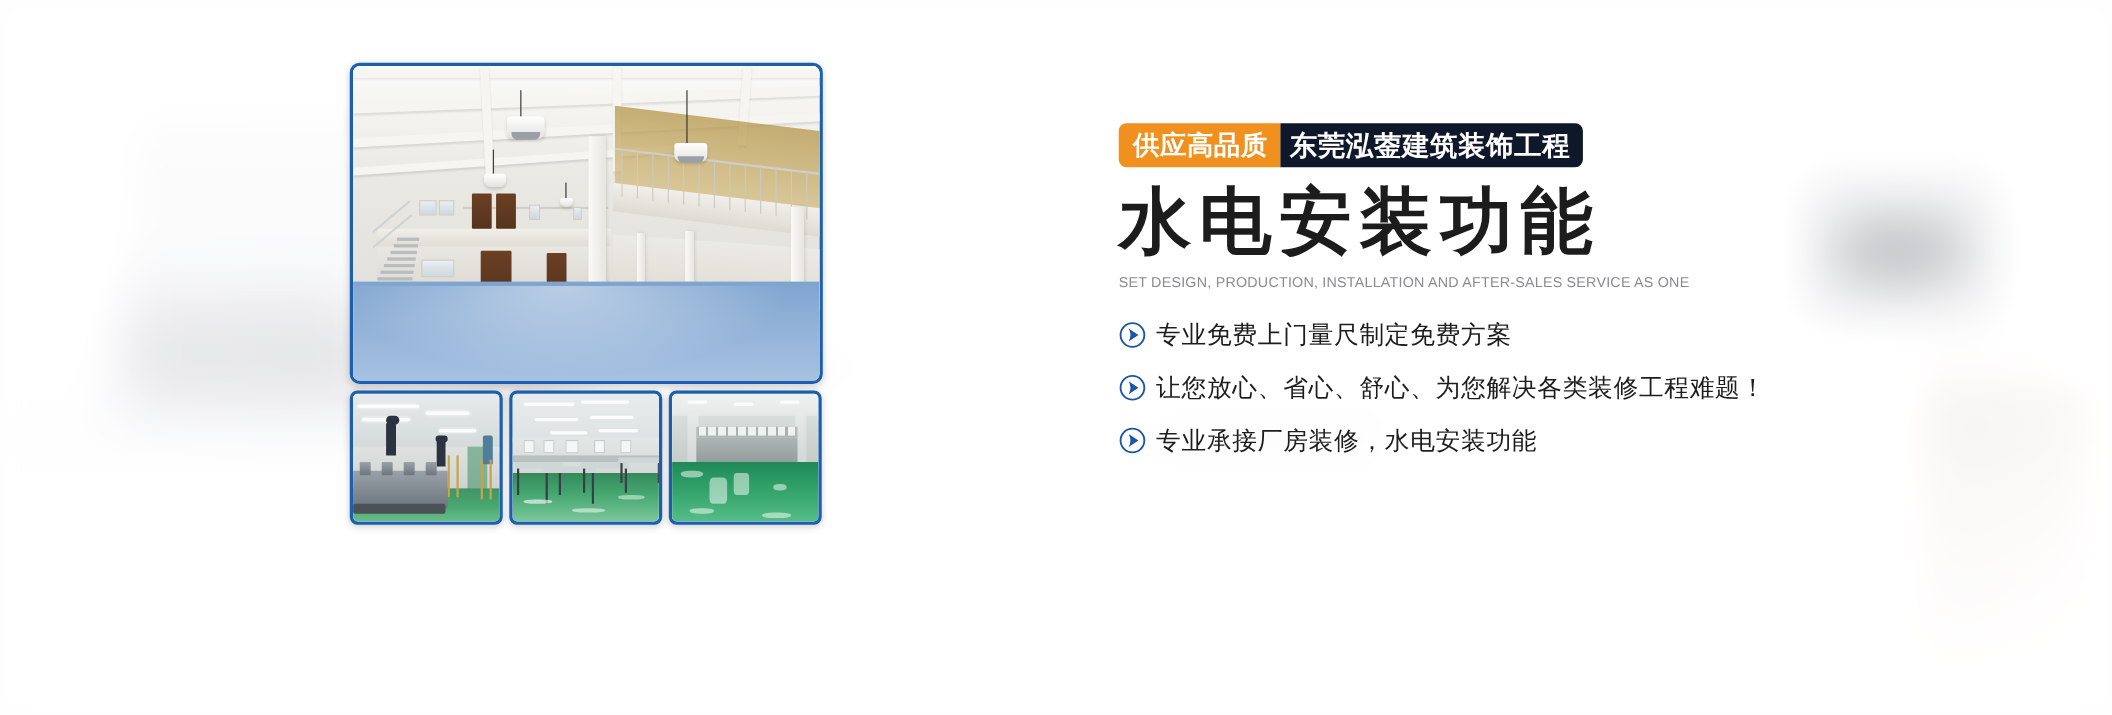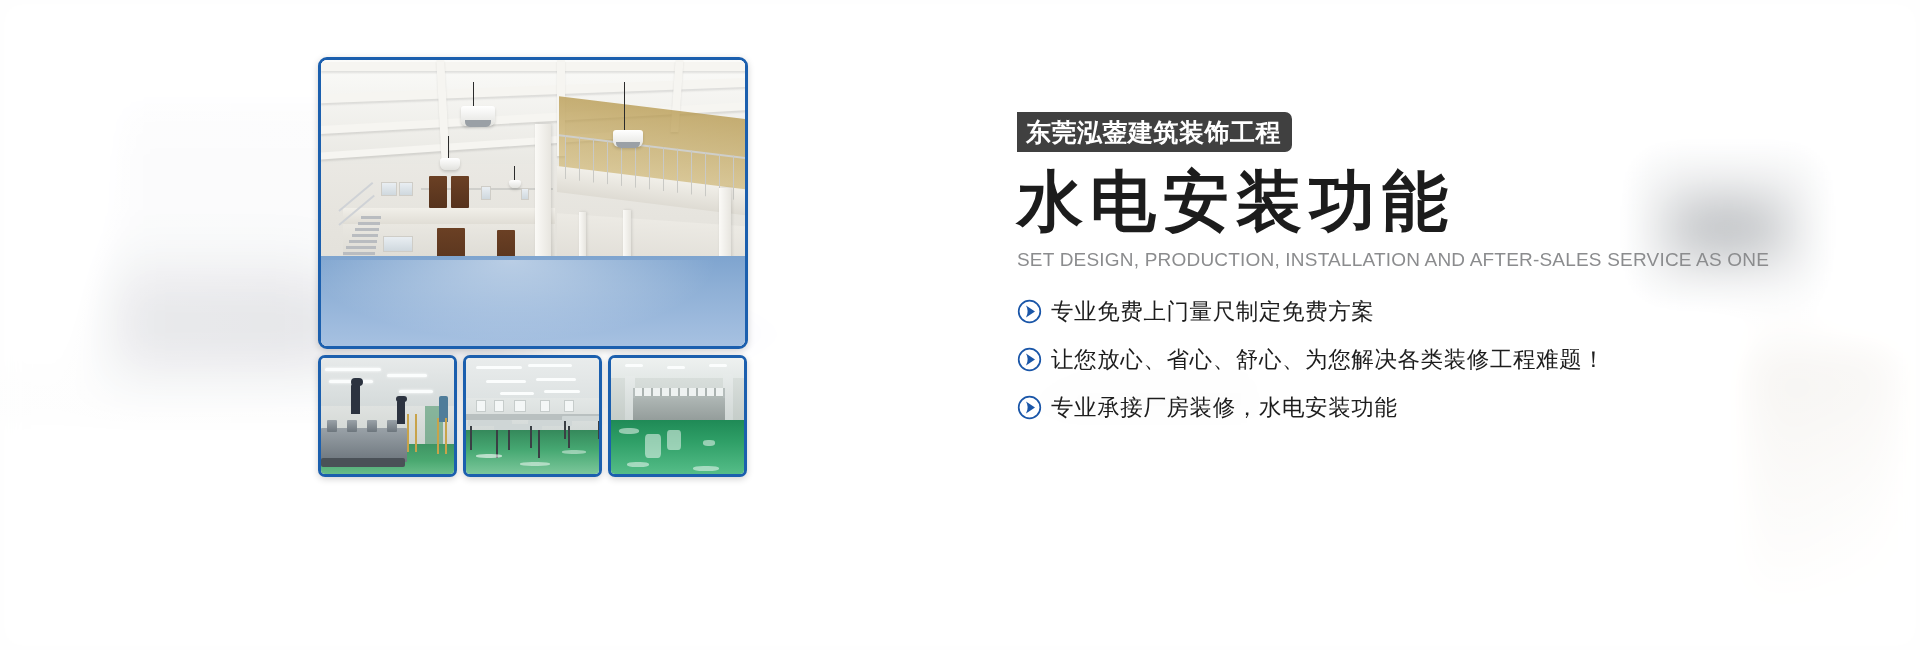--- a/index.html
+++ b/index.html
@@ -144,21 +144,21 @@
     background: #f0911f;
     color: #ffffff;
     font-size: 24px;
     font-weight: bold;
     letter-spacing: .5px;
     display: flex; align-items: center;
     padding: 0 11px 0 13px;
     border-radius: 7px 0 0 7px;
   }
   .badge-blue {
-    background: #404040;
+    background: #0f172a;
     color: #ffffff;
     font-size: 25px;
     font-weight: bold;
     letter-spacing: .5px;
     display: flex; align-items: center;
     padding: 0 11px 0 9px;
     border-radius: 0 7px 7px 0;
   }
 
   .headline {
@@ -166,21 +166,21 @@
     font-size: 66px;
     line-height: 1.08;
     font-weight: bold;
     color: #1c1c1c;
     letter-spacing: 7px;
     text-shadow: 0 1px 1px rgba(255,255,255,.7);
   }
 
   .subline {
     margin-top: 12px;
-    font-size: 19px;
+    font-size: 13px;
     letter-spacing: .2px;
     color: #8b8c8e;
     white-space: nowrap;
   }
 
   .bullets { margin-top: 25px; }
   .bullet {
     display: flex;
     align-items: center;
     gap: 9px;
@@ -421,20 +421,21 @@
           <div class="t-el t3-refl" style="left:82px; top:108px; width:26px; height:5px;"></div>
         </div>
       </div>
 
     </div>
   </div>
 
   <div class="content">
 
     <div class="badge-row">
+      <div class="badge-orange">供应高品质</div>
       <div class="badge-blue">东莞泓蓥建筑装饰工程</div>
     </div>
 
     <div class="headline">水电安装功能</div>
 
     <div class="subline">SET DESIGN, PRODUCTION, INSTALLATION AND AFTER-SALES SERVICE AS ONE</div>
 
     <div class="bullets">
 
       <div class="bullet">

